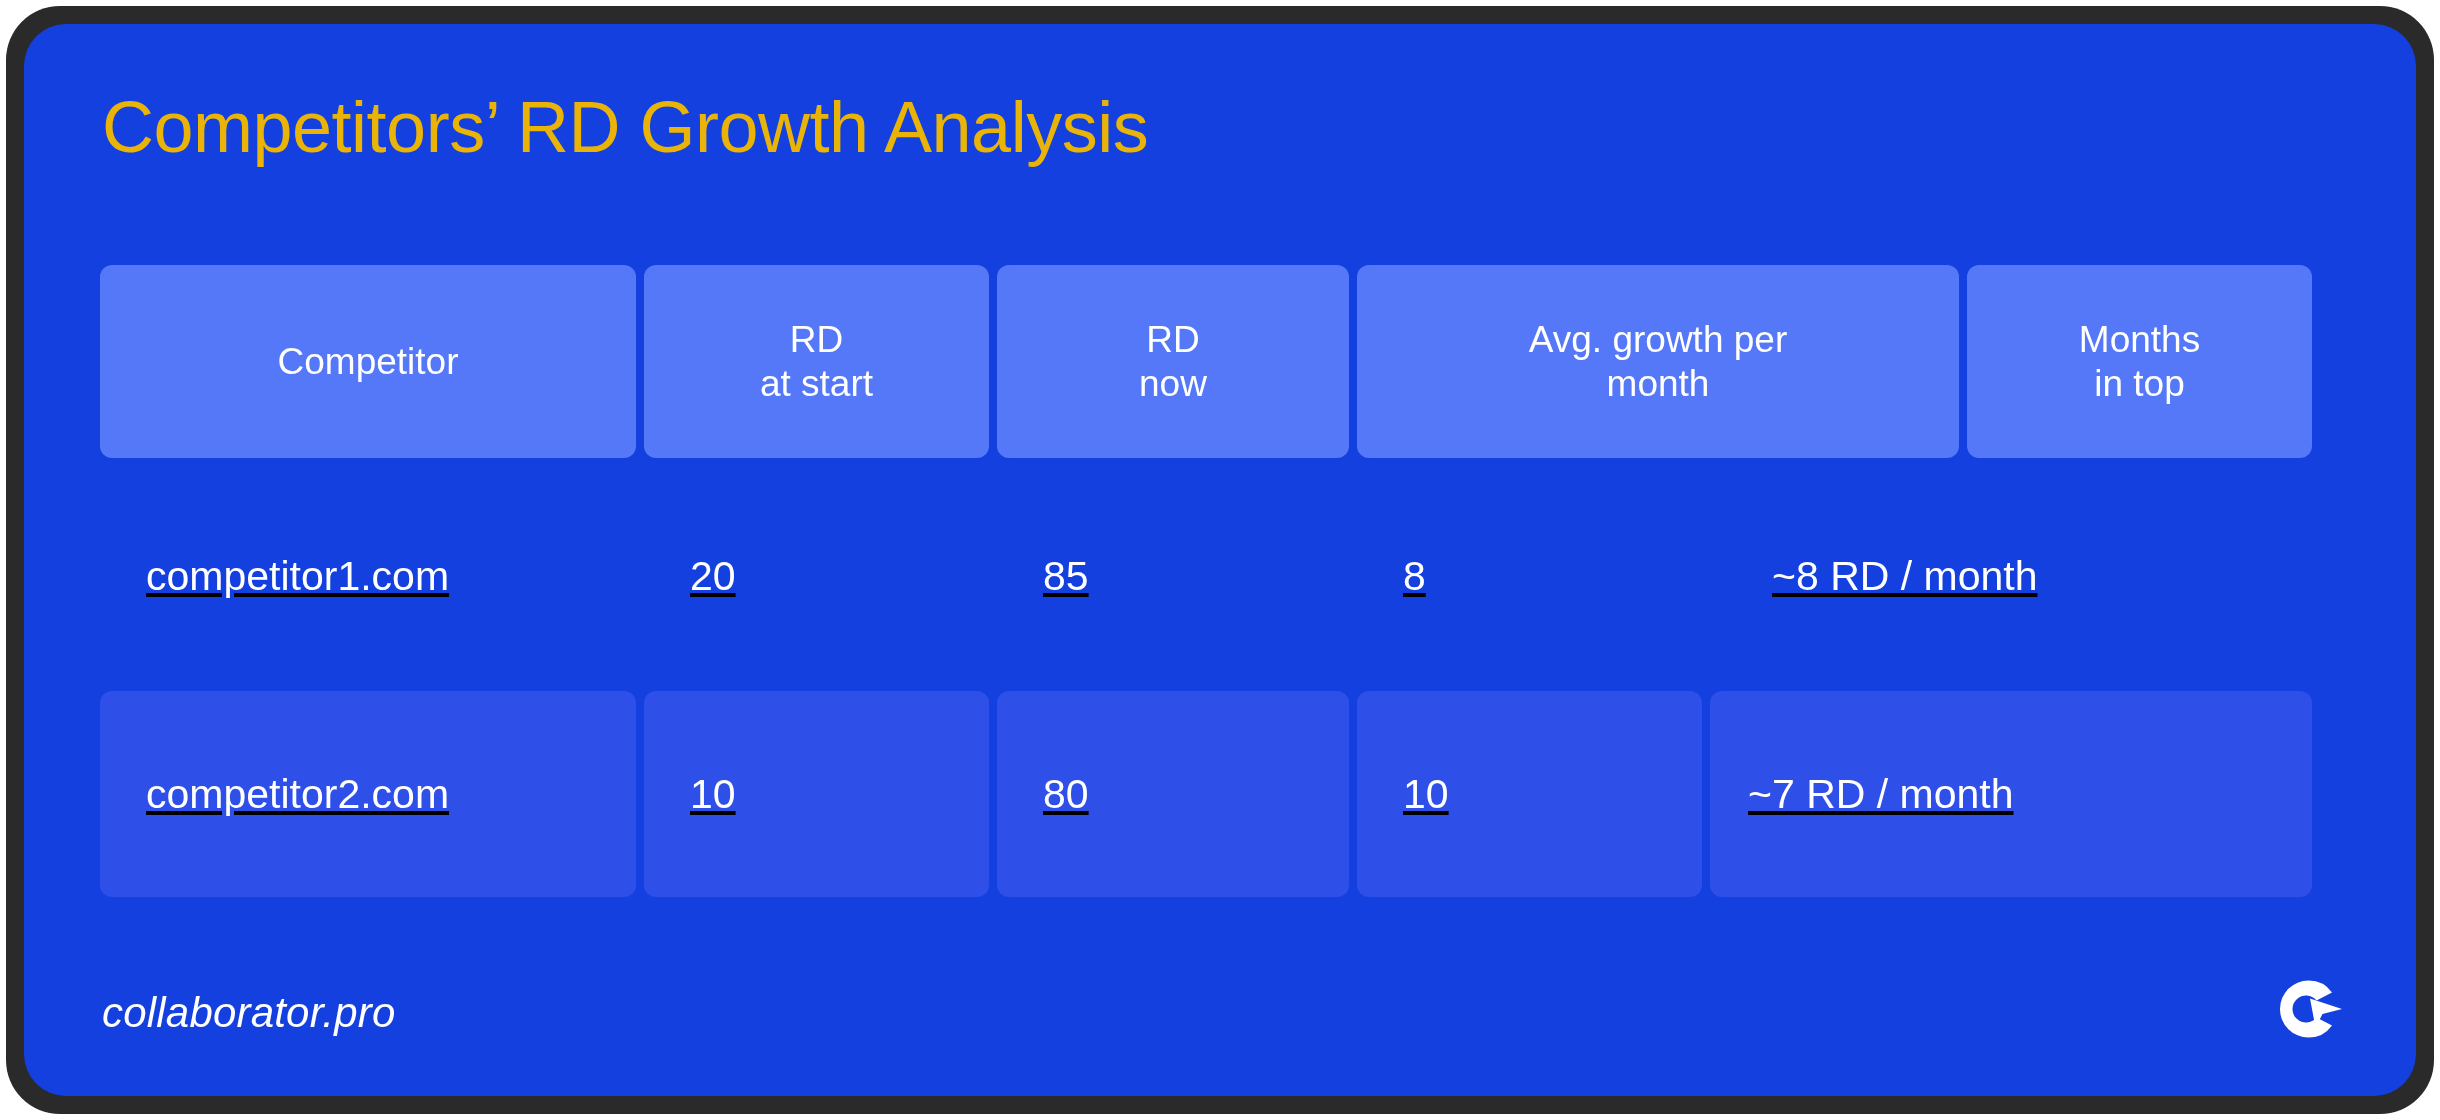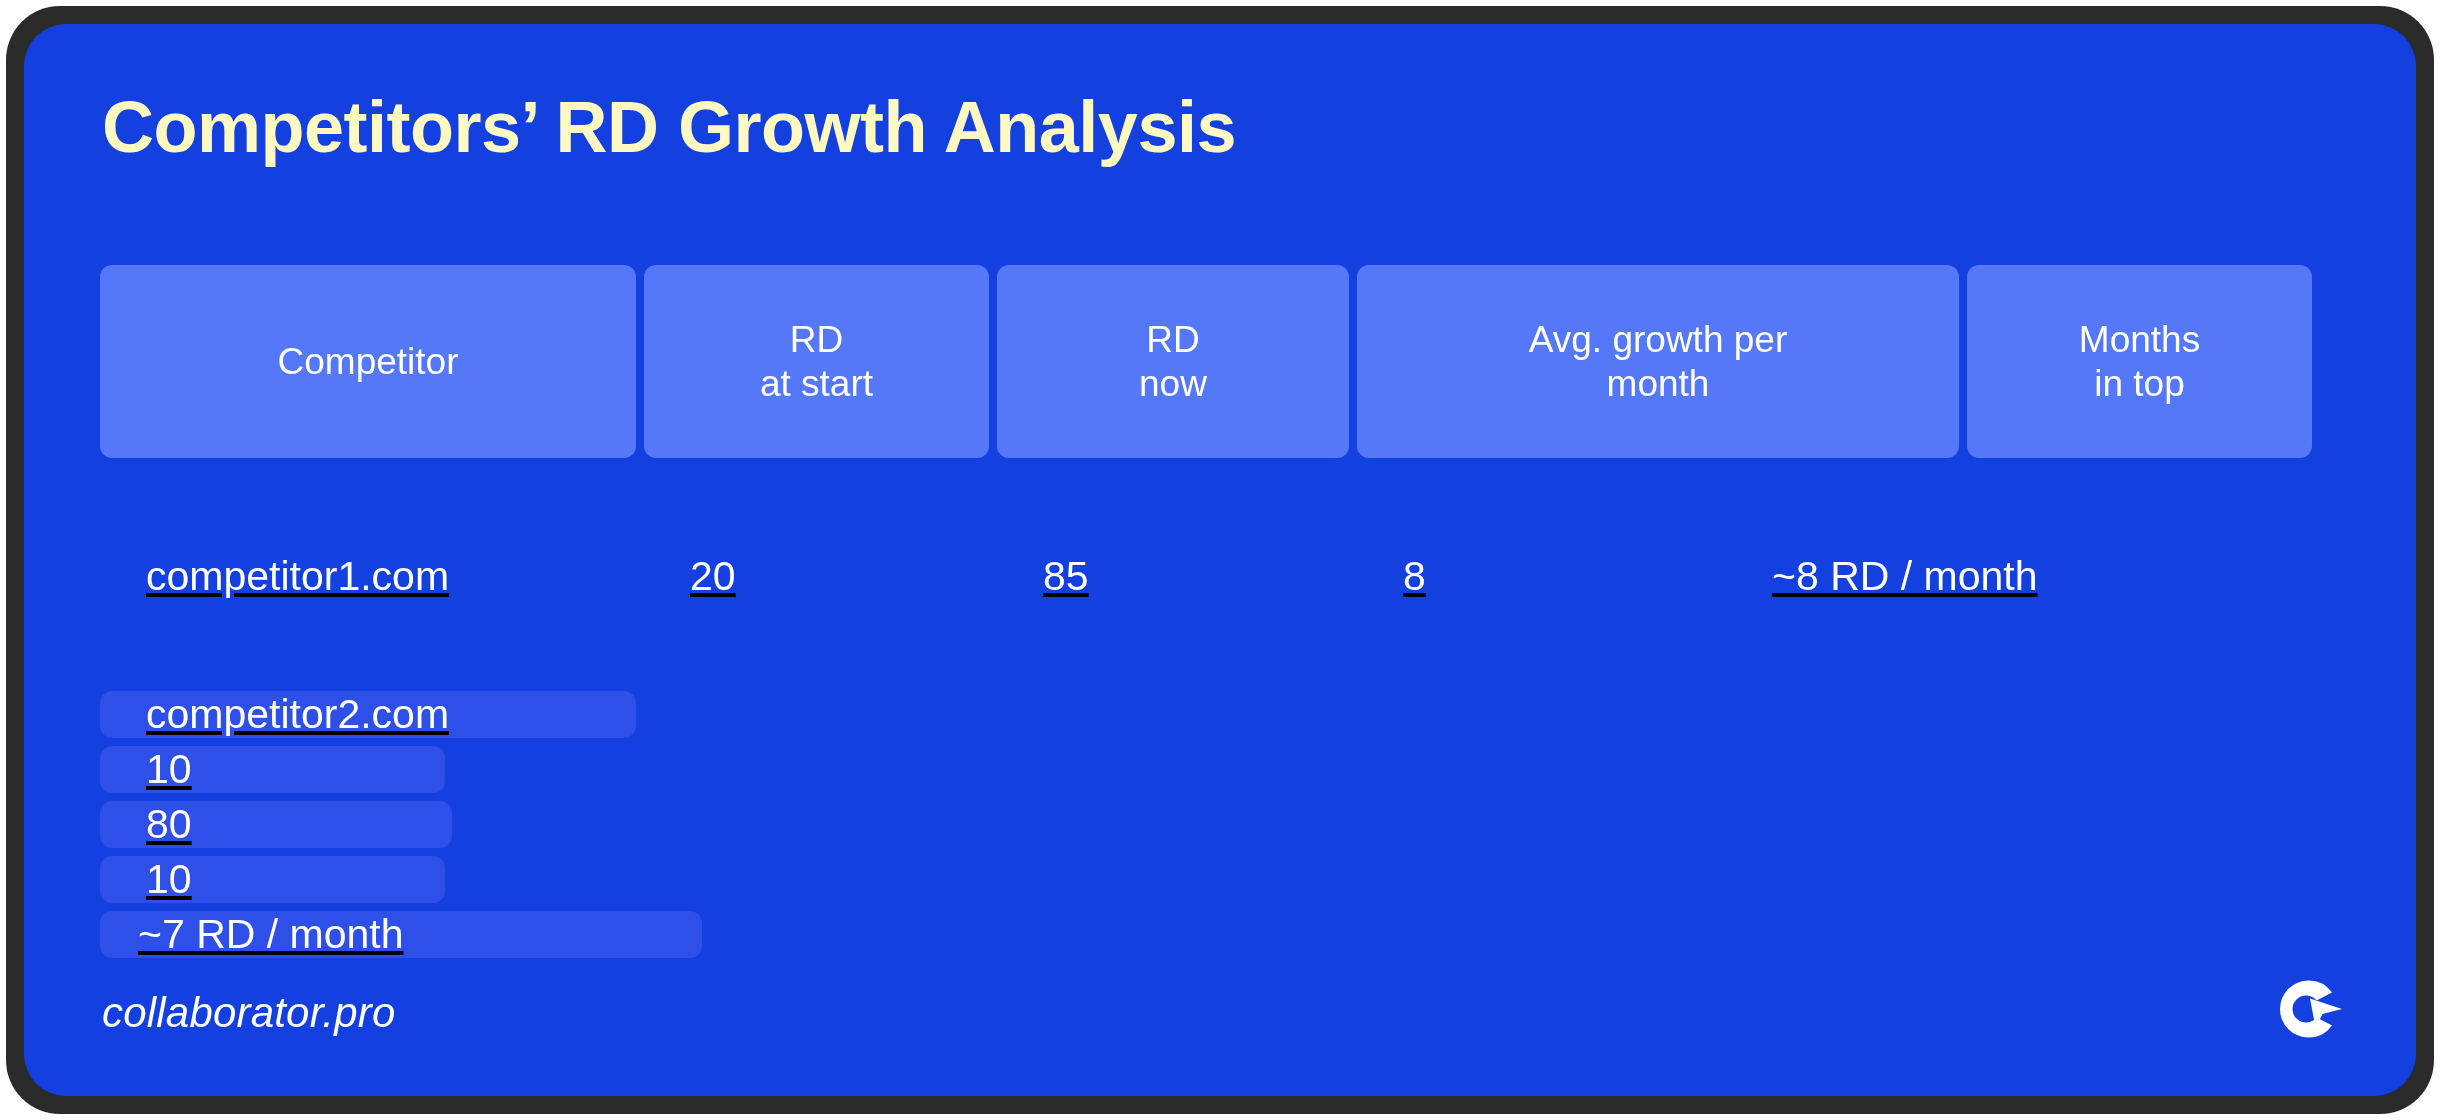--- a/index.html
+++ b/index.html
@@ -45,22 +45,22 @@
     background: #1340DE;
     overflow: hidden;
   }
 
   
   #page-title {
     position: absolute;
     left: 78px;
     top: 62px;
     font-size: 72px;
-    font-weight: 700;
-    color: #fef9c3;
+    font-weight: 400;
+    color: #eab308;
     letter-spacing: -0.5px;
     white-space: nowrap;
     line-height: 1.15;
   }
 
   
   #table {
     position: absolute;
     left: 76px;
     top: 241px;
@@ -68,21 +68,21 @@
   }
   .row {
     display: flex;
     gap: 8px;
     width: 100%;
   }
   .row + .row { margin-top: 0; text-decoration: underline; }
 
   #header-row { height: 193px; }
   #data-row-0 { height: 193px; margin-top: 22px; }
-  #data-row-1 { height: 206px; margin-top: 18px; flex-direction: column; }
+  #data-row-1 { height: 206px; margin-top: 18px; }
 
   .cell {
     box-sizing: border-box;
     display: flex;
     align-items: center;
     border-radius: 12px;
     color: #ffffff;
   }
 
   

